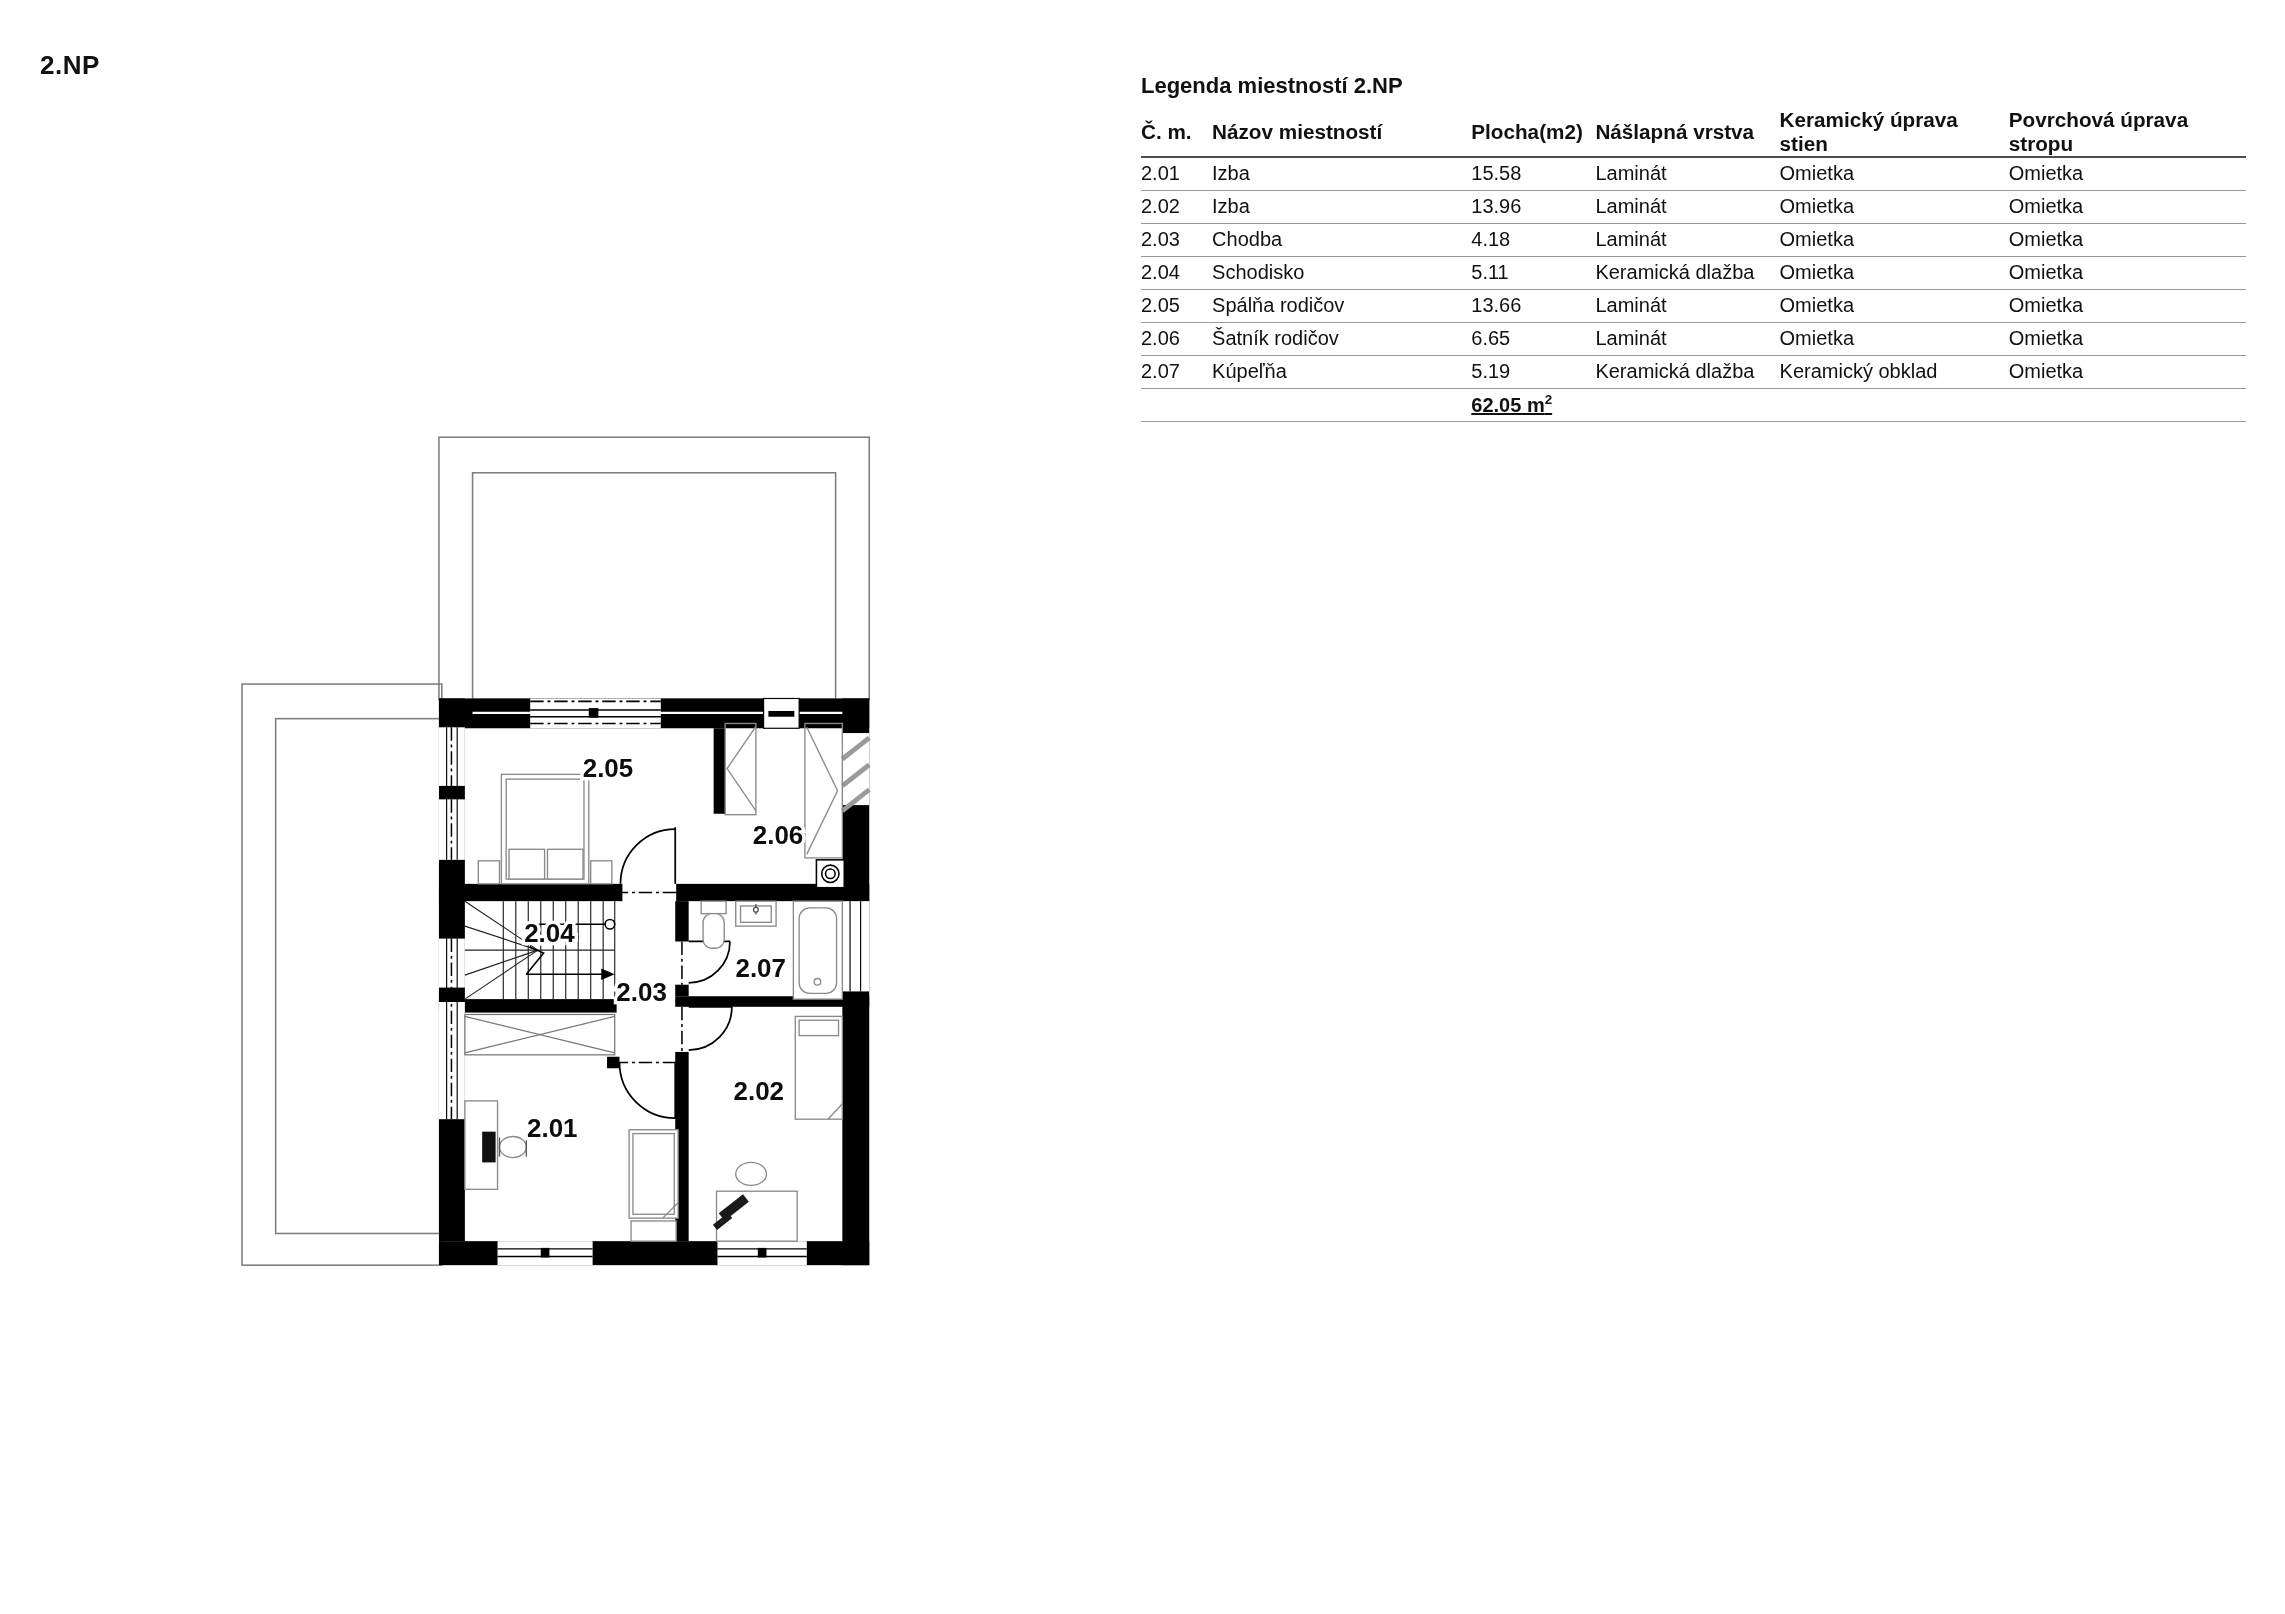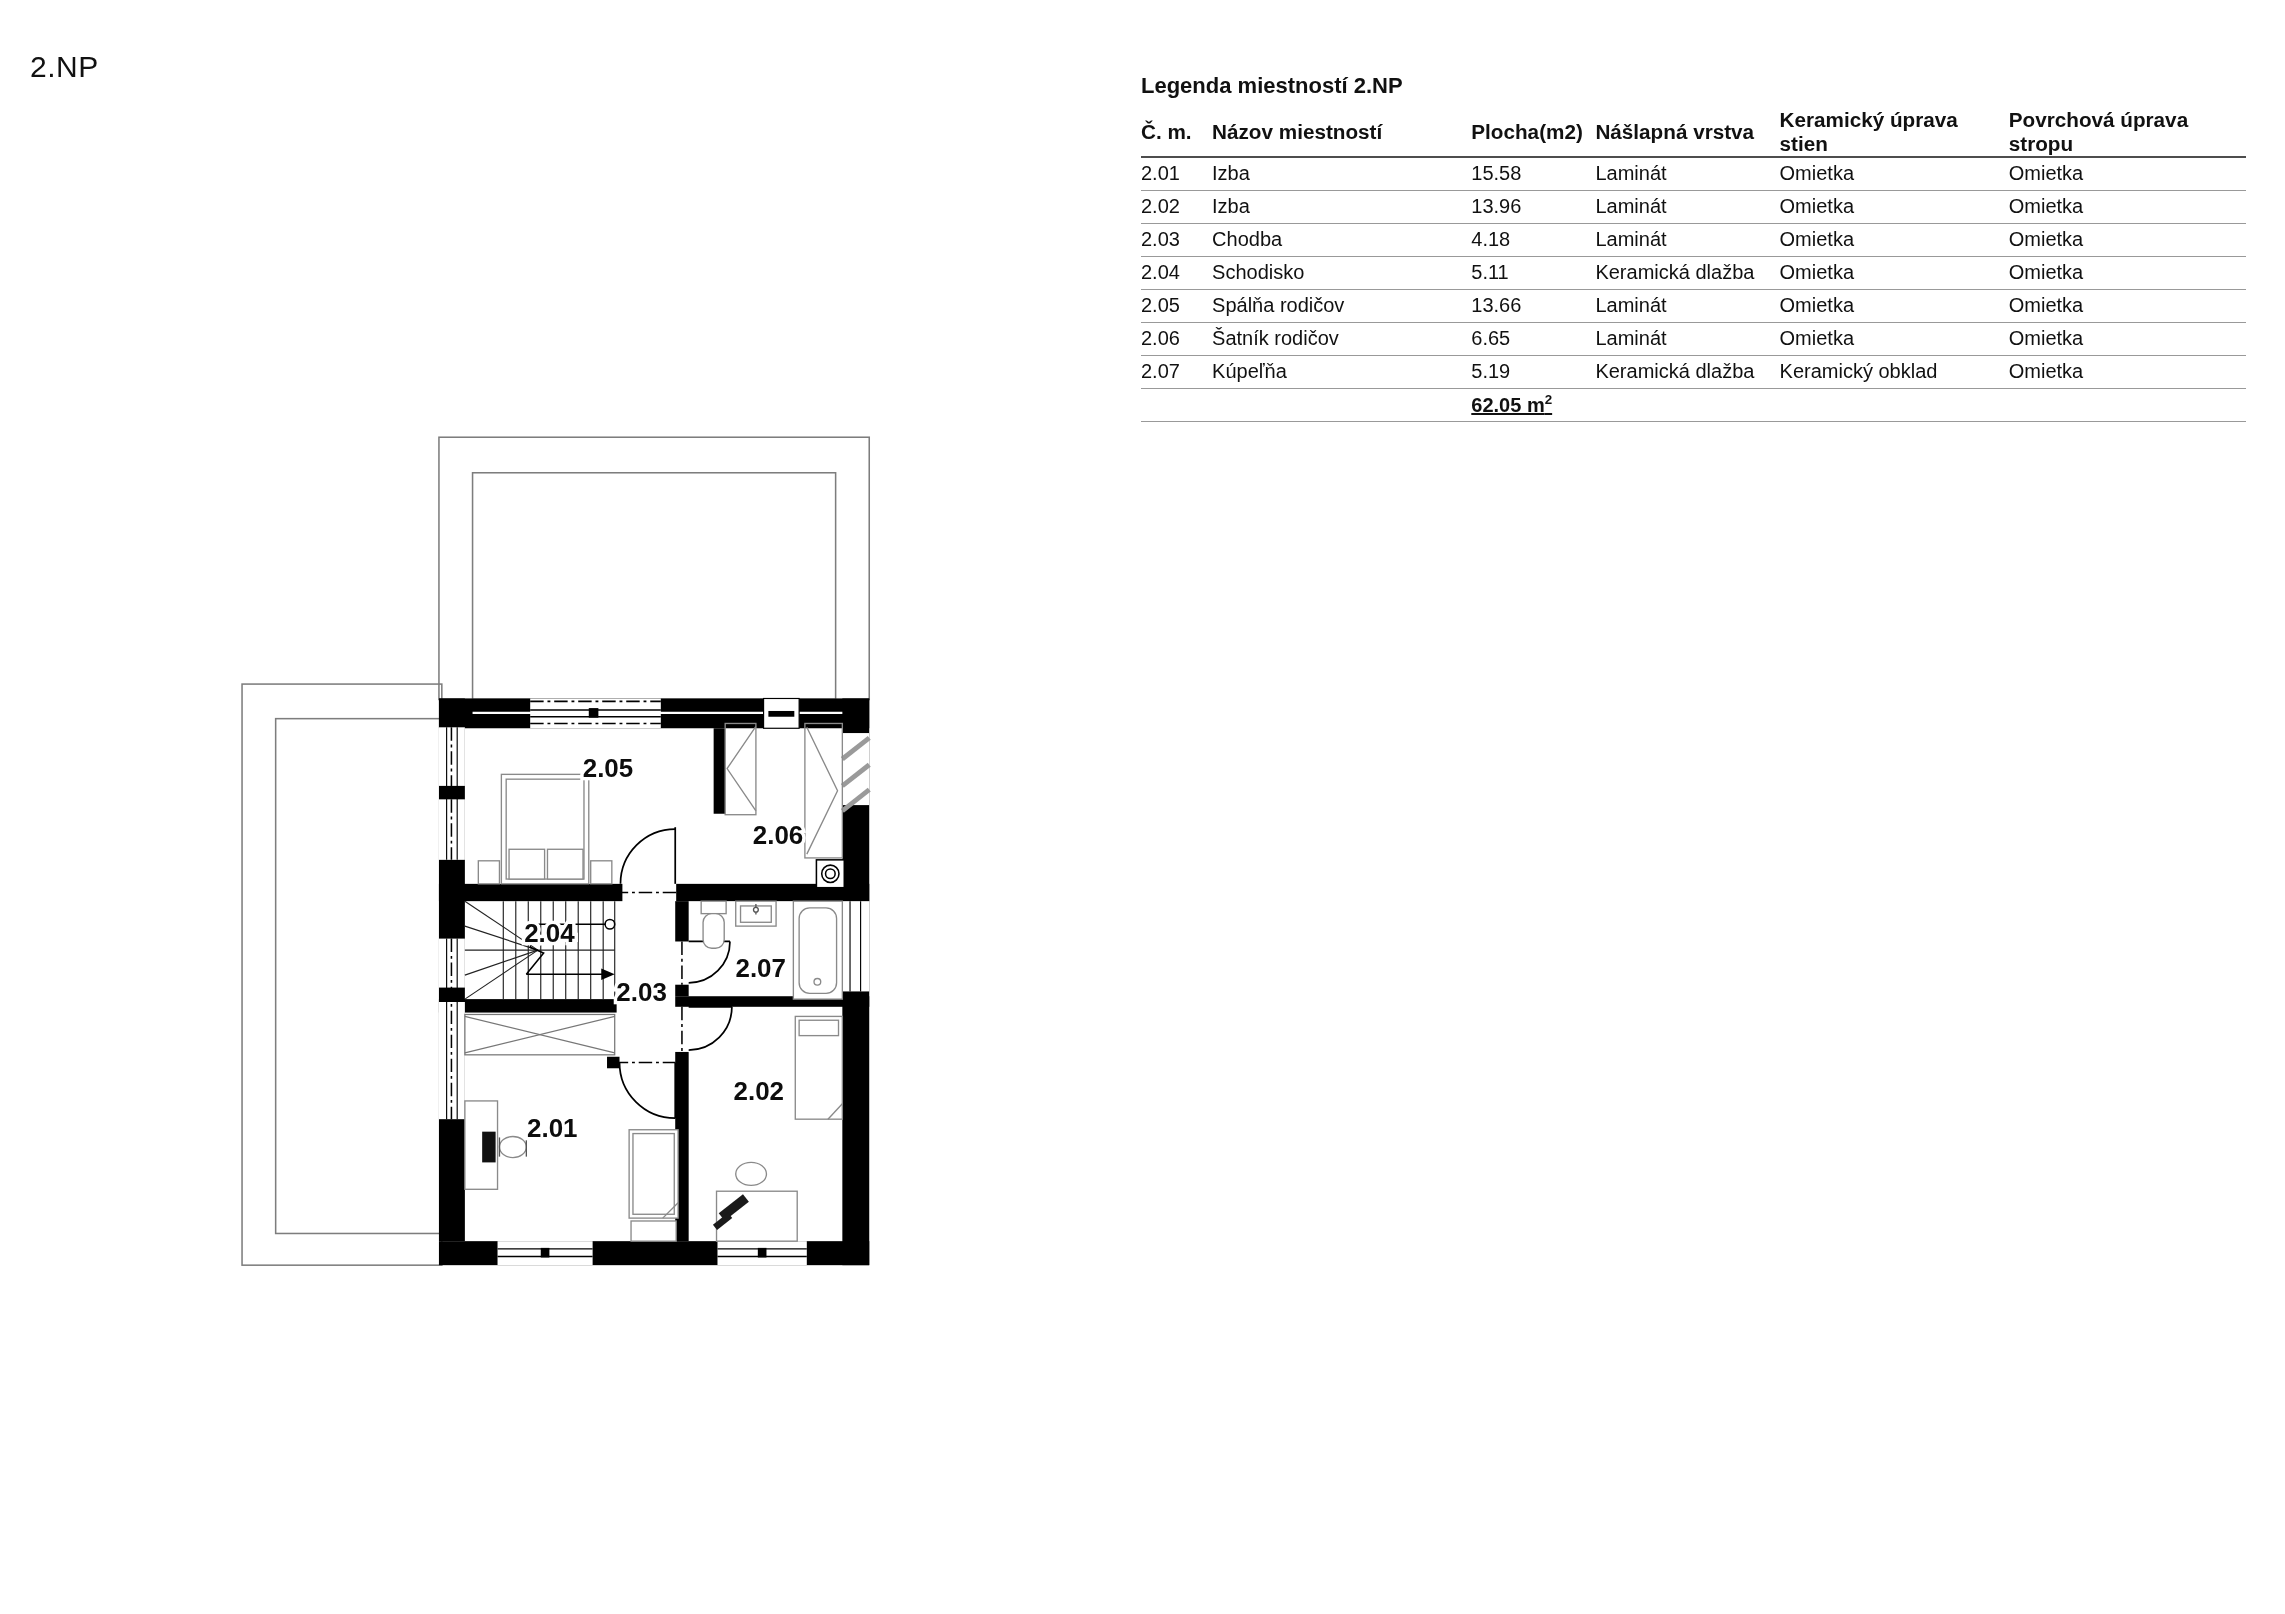--- a/index.html
+++ b/index.html
@@ -1,18 +1,18 @@
 <!DOCTYPE html>
 <html><head>
 <meta charset="utf-8">
 <style>
   html,body{margin:0;padding:0;background:#fff;}
   body{width:2285px;height:1615px;position:relative;overflow:hidden;
        font-family:"Liberation Sans",sans-serif;color:#111;}
-  .page-title{position:absolute;left:30px;top:50px;font-size:30px;font-weight:normal;
+  .page-title{position:absolute;left:40px;top:50px;font-size:26px;font-weight:bold;
               letter-spacing:0.5px;}
   .plan-svg{position:absolute;left:0;top:0;}
   .legend{position:absolute;left:1141px;top:73px;width:1105px;}
   .legend-title{font-size:22px;font-weight:bold;margin:0 0 8.6px 0;}
   table.rooms{border-collapse:collapse;table-layout:fixed;width:1105px;font-size:20px;}
   table.rooms col.c1{width:71px;} table.rooms col.c2{width:259px;}
   table.rooms col.c3{width:124px;} table.rooms col.c4{width:184px;}
   table.rooms col.c5{width:229px;} table.rooms col.c6{width:237px;}
   table.rooms th{font-size:20.7px;font-weight:bold;text-align:left;padding:0;
                  height:31px;vertical-align:middle;border-bottom:2.4px solid #4d4d4d;}

